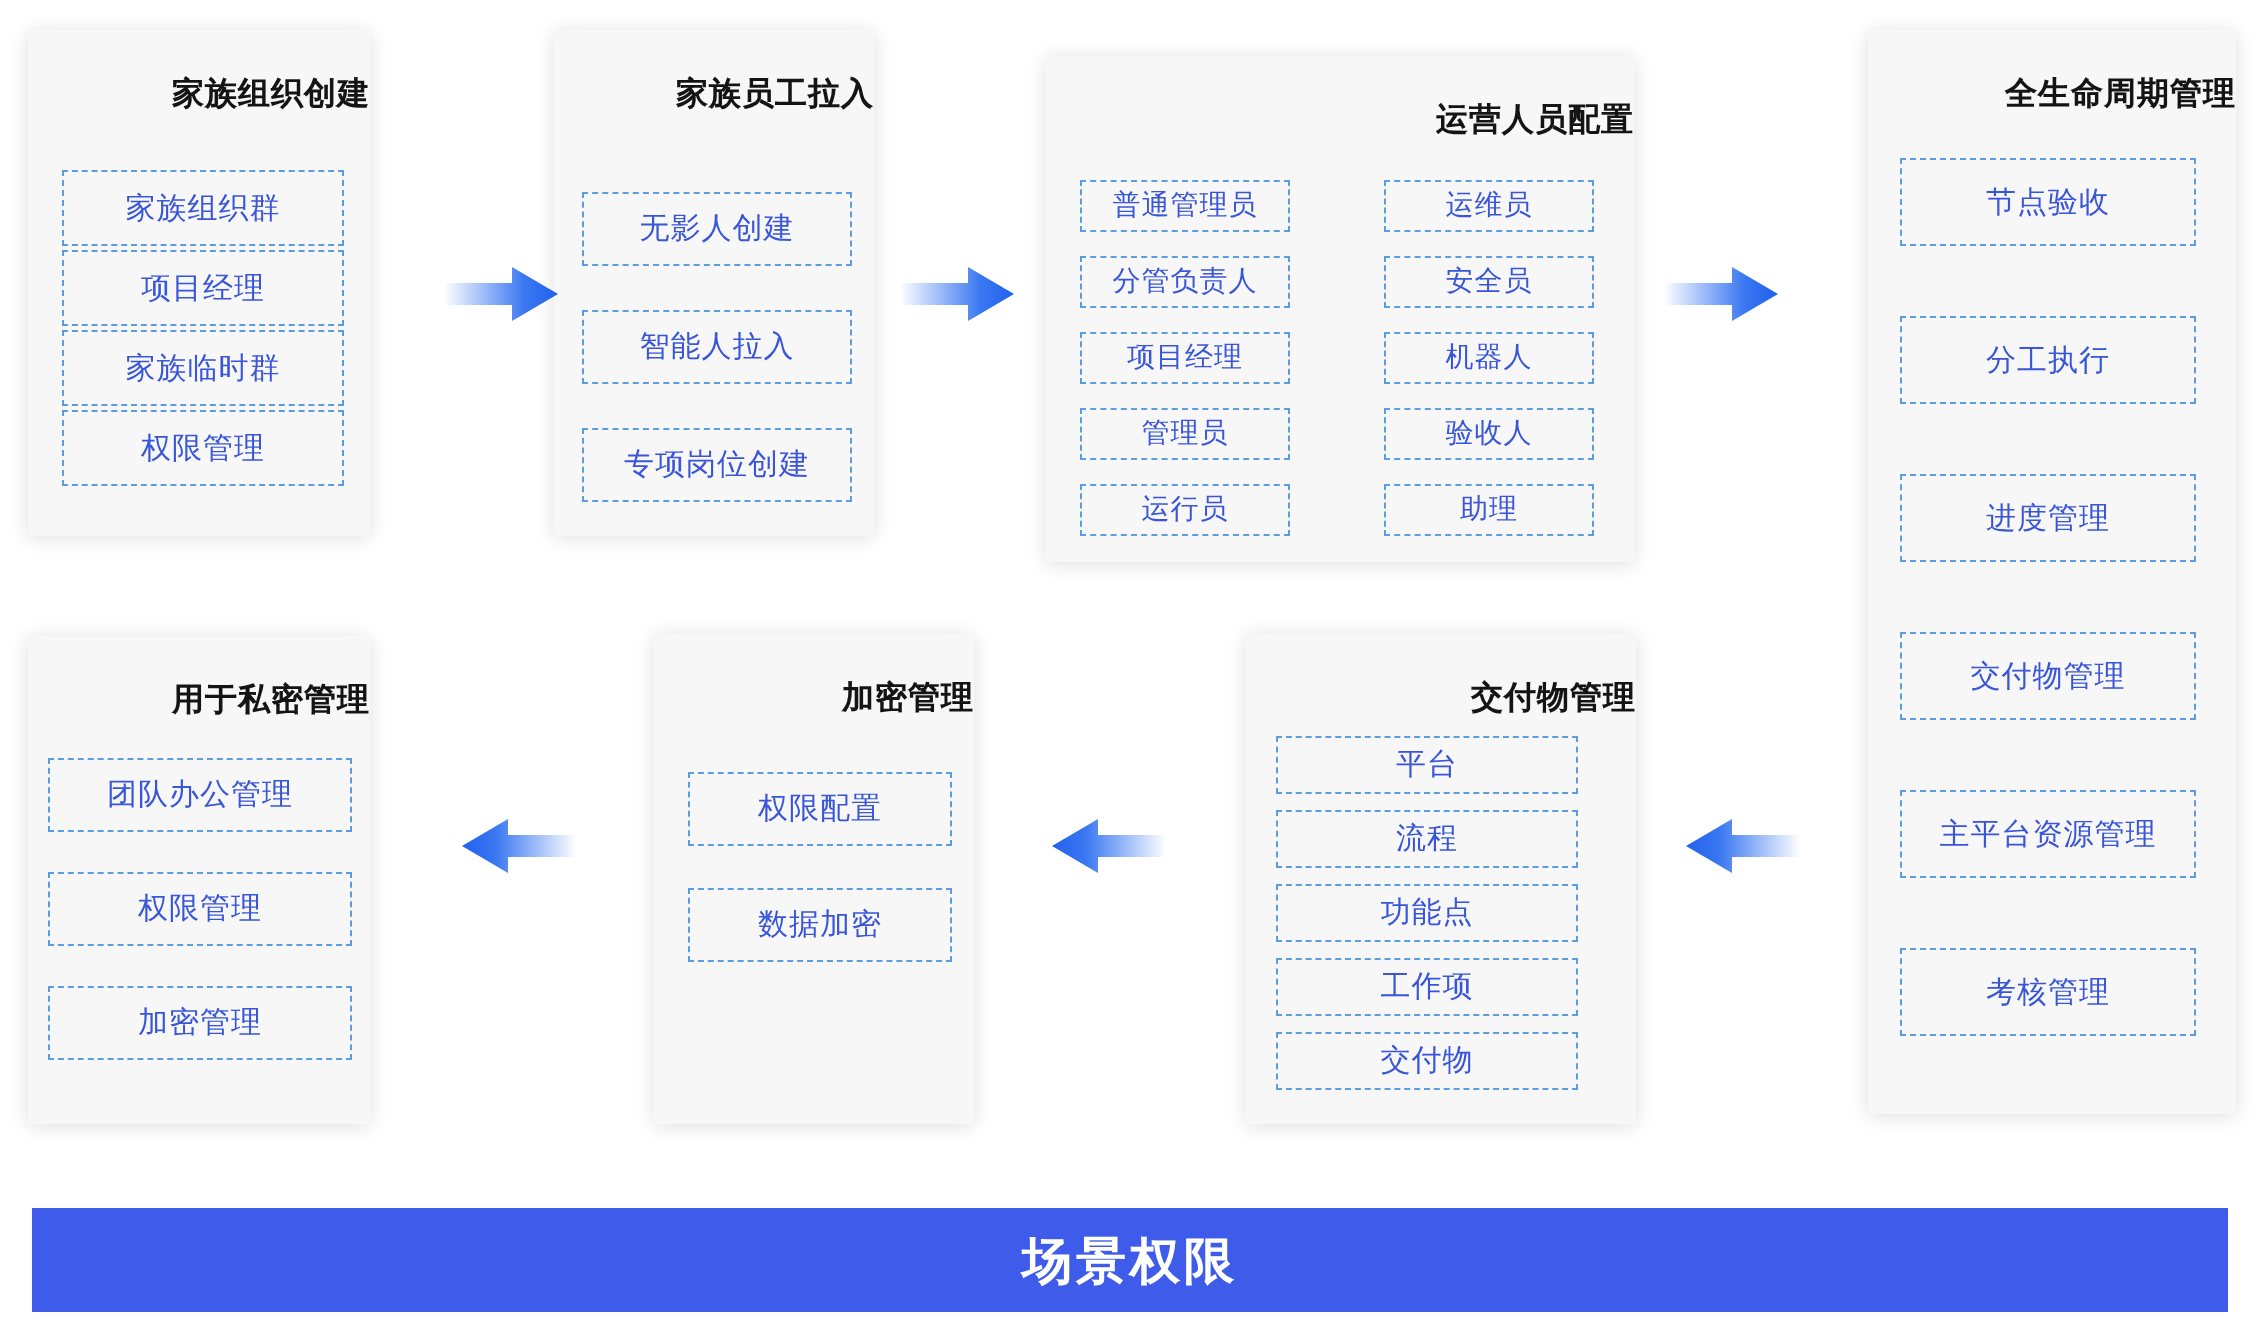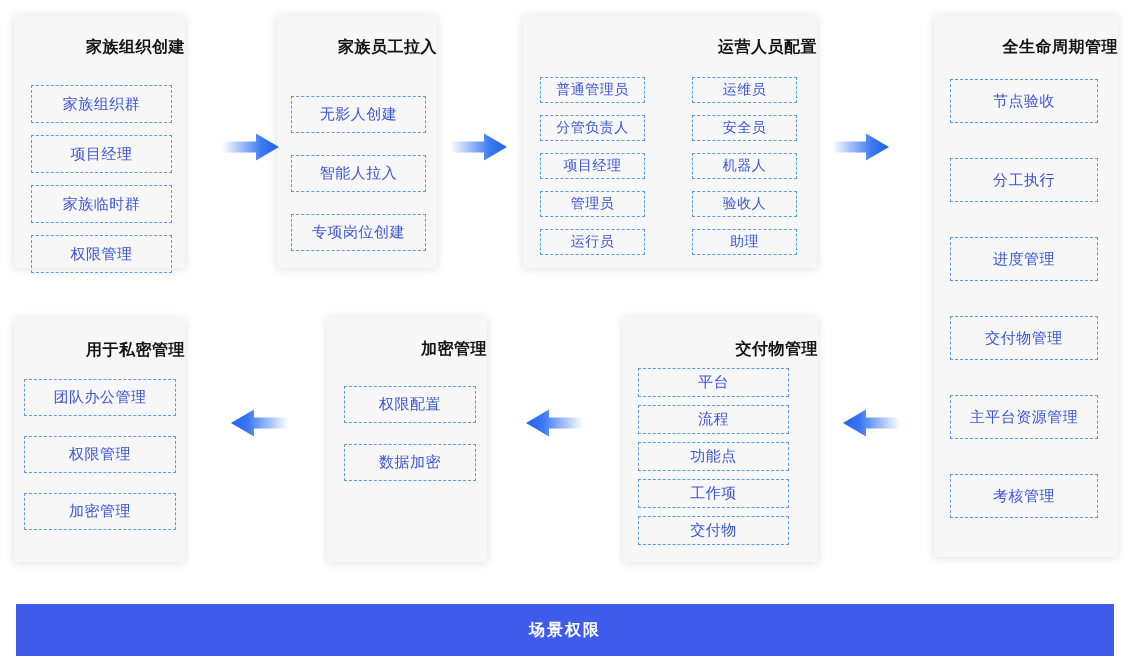--- a/index.html
+++ b/index.html
@@ -11,28 +11,28 @@
   .panel { position:absolute; background:#f7f7f8; border-radius:2px;
            box-shadow:0 1px 10px rgba(0,0,0,0.13); }
   .panel-title { position:absolute; top:22px; left:0; right:0; text-align:right;
                  font-size:16px; font-weight:bold; color:#141414; letter-spacing:0.5px; }
   .nodes { position:absolute; display:flex; flex-direction:column; }
   .node { border:1px dashed #5c9de2; color:#3a56d8; background:transparent;
           display:flex; align-items:center; justify-content:center;
           font-size:15px; box-sizing:border-box; letter-spacing:0.5px; }
 
   #panel-family-org { left:14px; top:15px; width:171px; height:253px; }
-  #panel-family-org .nodes { top:70px; left:17px; right:13px; gap:12px;font-family:Liberation Serif, serif; }
+  #panel-family-org .nodes { top:70px; left:17px; right:13px; gap:2px;font-family:Liberation Serif, serif; }
   #panel-family-org .node { height:38px; }
 
   #panel-family-staff { left:277px; top:15px; width:160px; height:253px; }
   #panel-family-staff .nodes { top:81px; left:14px; right:11px; gap:22px; }
   #panel-family-staff .node { height:37px; }
 
-  #panel-ops { left:523px; top:15px; width:294px; height:253px; }
+  #panel-ops { left:523px; top:28px; width:294px; height:253px; }
   #panel-ops .nodes-grid { position:absolute; top:62px; left:17px;
     display:grid; grid-template-columns:105px 105px; column-gap:47px; row-gap:12px; }
   #panel-ops .node { height:26px; font-size:14px; }
 
   #panel-lifecycle { left:934px; top:15px; width:184px; height:542px; }
   #panel-lifecycle .nodes { top:64px; left:16px; right:20px; gap:35px; }
   #panel-lifecycle .node { height:44px; }
 
   #panel-private { left:14px; top:318px; width:171px; height:244px; }
   #panel-private .nodes { top:61px; left:10px; right:9px; gap:20px; }
@@ -51,21 +51,21 @@
   #arrow-1 { left:222px; top:132px; }
   #arrow-2 { left:450px; top:132px; }
   #arrow-3 { left:832px; top:132px; }
   #arrow-4 { left:842px; top:408px; }
   #arrow-5 { left:525px; top:408px; }
   #arrow-6 { left:230px; top:408px; }
 
   
   .banner { position:absolute; left:16px; top:604px; width:1098px; height:52px;
             background:#3e5be9; display:flex; align-items:center; justify-content:center; }
-  .banner-label { color:#ffffff; font-size:16px; font-weight:bold; letter-spacing:2px; }
+  .banner-label { color:#ffffff; font-size:25px; font-weight:bold; letter-spacing:2px; }
 </style>
 </head>
 <body>
 
 <div class="canvas">
 
   <svg width="0" height="0" style="position:absolute" aria-hidden="true">
     <defs>
       <linearGradient id="gradRight" x1="0" y1="0" x2="1" y2="0">
         <stop offset="0" stop-color="#ffffff"></stop>

